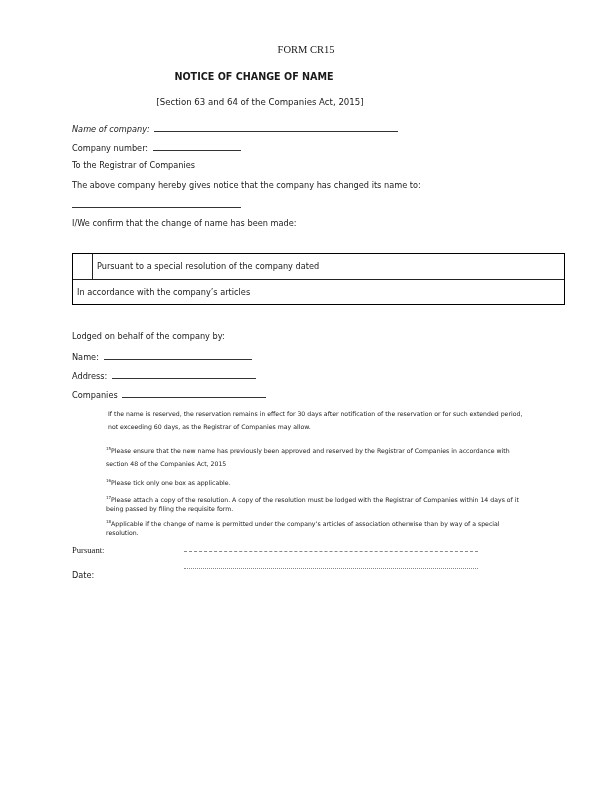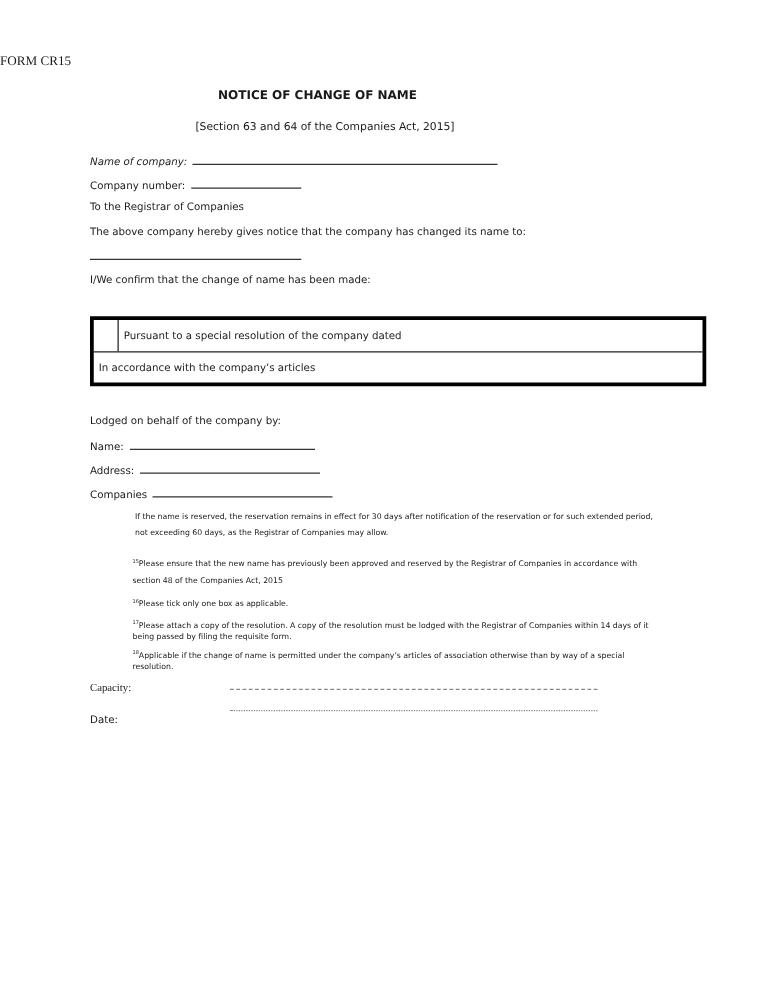--- a/index.html
+++ b/index.html
@@ -1,24 +1,24 @@
 <!DOCTYPE html>
 <html><head>
 <meta charset="utf-8">
 <style>
   html, body { margin: 0; padding: 0; background: #ffffff; }
   body { width: 612px; height: 792px; position: relative; overflow: hidden; color: #1a1a1a;
          font-family: "DejaVu Sans", sans-serif; }
   .abs { position: absolute; white-space: nowrap; }
-  .form-id { font-family: "Liberation Serif", serif; font-size: 10.5px; left: 0; width: 612px; top: 44px; }
+  .form-id { font-family: "Liberation Serif", serif; font-size: 10.5px; left: 0; width: 612px; text-align: center; top: 44px; }
   .title { font-family: "DejaVu Sans", sans-serif; font-weight: bold; font-size: 9.6px; left: 0; width: 508px; text-align: center; top: 71px; }
   .subtitle { font-size: 8.6px; left: 0; width: 520px; text-align: center; top: 97px; }
   .line-text { font-size: 8.2px; left: 72px; }
   .uline { display: inline-block; border-bottom: 0.8px solid #333; height: 9px; vertical-align: baseline; margin-left: 2px; }
-  .table { position: absolute; left: 72px; top: 253px; width: 493px; border: 3px solid #000000; box-sizing: border-box; }
+  .table { position: absolute; left: 72px; top: 253px; width: 493px; border: 1px solid #000000; box-sizing: border-box; }
   .row { display: flex; height: 25px; box-sizing: border-box; }
   .row + .row { border-top: 1px solid #222; flex-direction: column; }
   .tick-cell { width: 20px; border-right: 1px solid #222; box-sizing: border-box; cursor: pointer; }
   .row-label { font-size: 8.2px; line-height: 25px; padding-left: 4px; }
   .note { font-size: 6.2px; left: 106px; width: 420px; white-space: normal; line-height: 13px; }
   .note.tight { line-height: 8.5px; }
   .note sup { font-size: 4px; vertical-align: 3px; }
   .serif-label { font-family: "Liberation Serif", serif; font-size: 8.6px; left: 72px; }
   .dash-line { position: absolute; left: 184px; width: 294px; border-top: 1px dashed #888; }
 </style>
@@ -78,16 +78,16 @@
 <div class="abs note" style="top:474px;">
   <sup>16</sup><span>Please tick only one box as applicable.</span>
 </div>
 <div class="abs note tight" style="top:494px;">
   <sup>17</sup><span>Please attach a copy of the resolution. A copy of the resolution must be lodged with the Registrar of Companies within 14 days of it being passed by filing the requisite form.</span>
 </div>
 <div class="abs note tight" style="top:518px;">
   <sup>18</sup><span>Applicable if the change of name is permitted under the company’s articles of association otherwise than by way of a special resolution.</span>
 </div>
 
-<div class="abs serif-label" style="top:545px;">Capacity:</div>
+<div class="abs serif-label" style="top:545px;">Pursuant:</div>
 <div class="dash-line" style="top:551px;"><span></span></div>
 <div class="dash-line" style="top:568px; border-top-style: dotted; border-top-width: 1.5px;"><span></span></div>
 <div class="abs line-text" style="top:570px;">Date:</div>
 
 </body></html>

